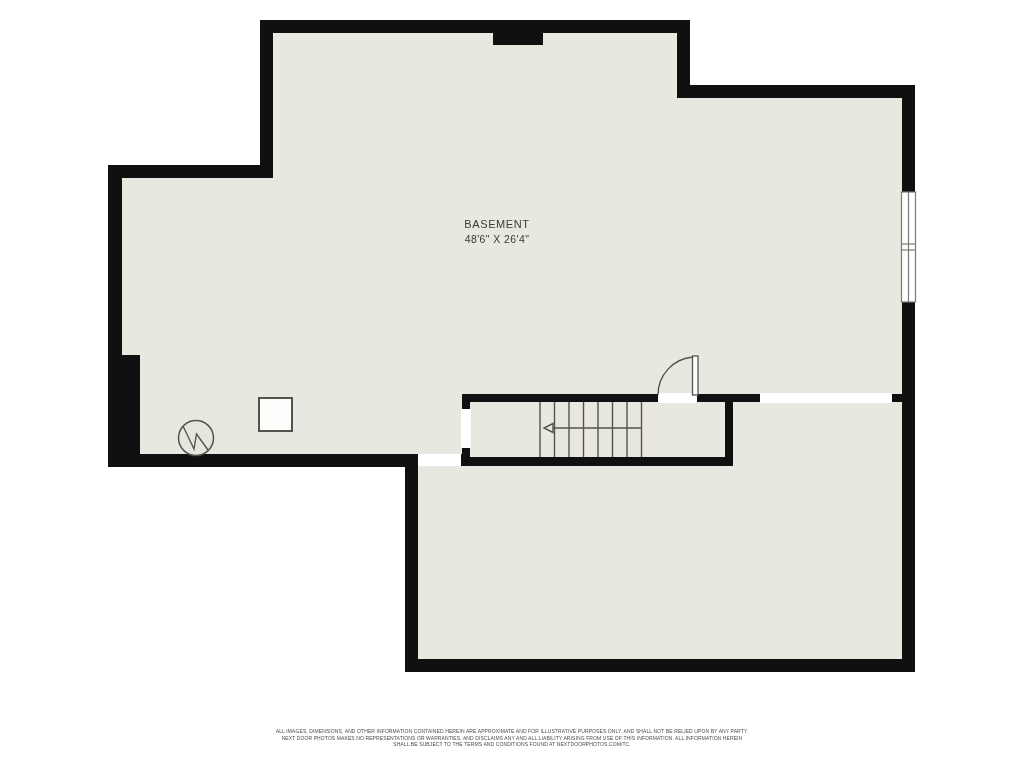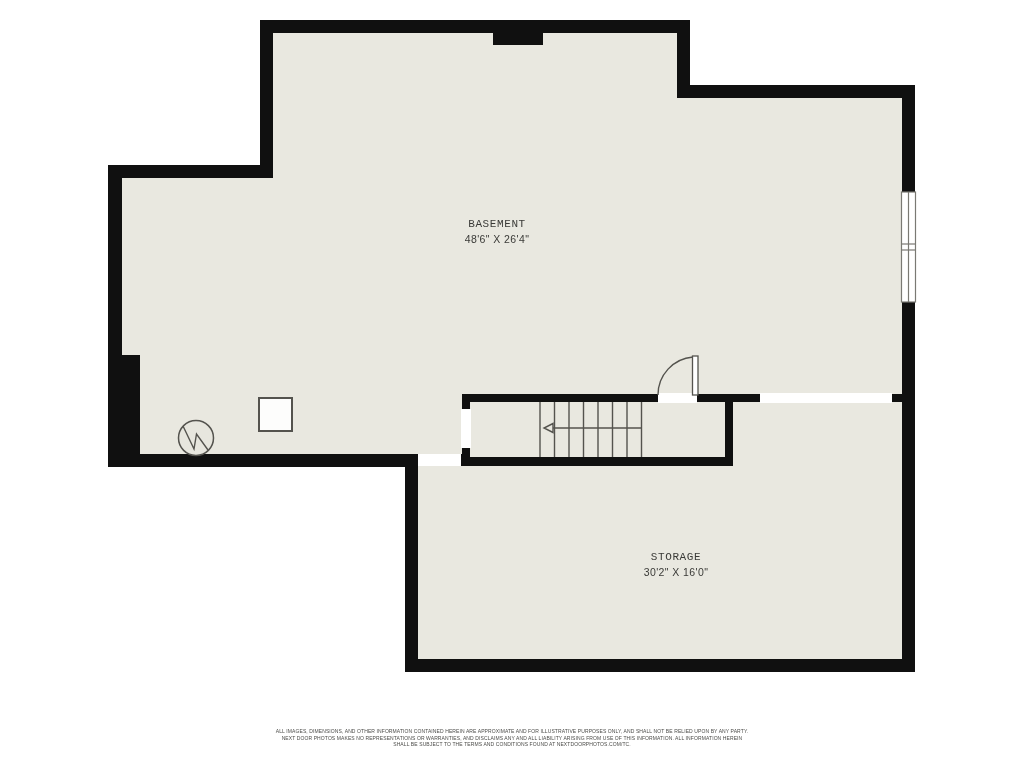--- a/index.html
+++ b/index.html
@@ -8,21 +8,21 @@
     font-family:"Liberation Sans", sans-serif;
     position:relative;overflow:hidden;
   }
   .stage{position:absolute;left:0;top:0;width:1024px;height:768px;}
   svg{position:absolute;left:0;top:0;}
   .room-label{
     position:absolute;text-align:center;color:#3a3a37;
   }
   .room-name{
     font-size:11px;letter-spacing:0.6px;font-weight:500;
-    line-height:15px;white-space:nowrap;font-family:Liberation Mono, monospace;
+    line-height:15px;white-space:nowrap;
   }
   .room-dims{
     font-size:10.5px;letter-spacing:0.4px;line-height:15px;white-space:nowrap;
   }
   .footer{
     position:absolute;left:0;top:728px;width:1024px;text-align:center;
     color:#4b4b48;font-size:5px;line-height:6.6px;letter-spacing:0.1px;
   }
   .footer div{white-space:nowrap;}
 </style>
@@ -82,24 +82,20 @@
 
     <rect x="259" y="398" width="33" height="33" fill="#fdfdfc" stroke="#54534e" stroke-width="2"></rect>
   </svg>
 
   <div class="room-label" style="left:417px;top:217px;width:160px;">
     <div class="room-name">BASEMENT</div>
     <div class="room-dims">48'6" X 26'4"</div>
   </div>
 
 
-  <div class="room-label" style="left:596px;top:550px;width:160px;">
-    <div class="room-name">STORAGE</div>
-    <div class="room-dims">30'2" X 16'0"</div>
-  </div>
 
   <div class="footer">
     <div>ALL IMAGES, DIMENSIONS, AND OTHER INFORMATION CONTAINED HEREIN ARE APPROXIMATE AND FOR ILLUSTRATIVE PURPOSES ONLY, AND SHALL NOT BE RELIED UPON BY ANY PARTY.</div>
     <div>NEXT DOOR PHOTOS MAKES NO REPRESENTATIONS OR WARRANTIES, AND DISCLAIMS ANY AND ALL LIABILITY ARISING FROM USE OF THIS INFORMATION. ALL INFORMATION HEREIN</div>
     <div>SHALL BE SUBJECT TO THE TERMS AND CONDITIONS FOUND AT NEXTDOORPHOTOS.COM/TC.</div>
   </div>
 
 </div>
 
 </body></html>

